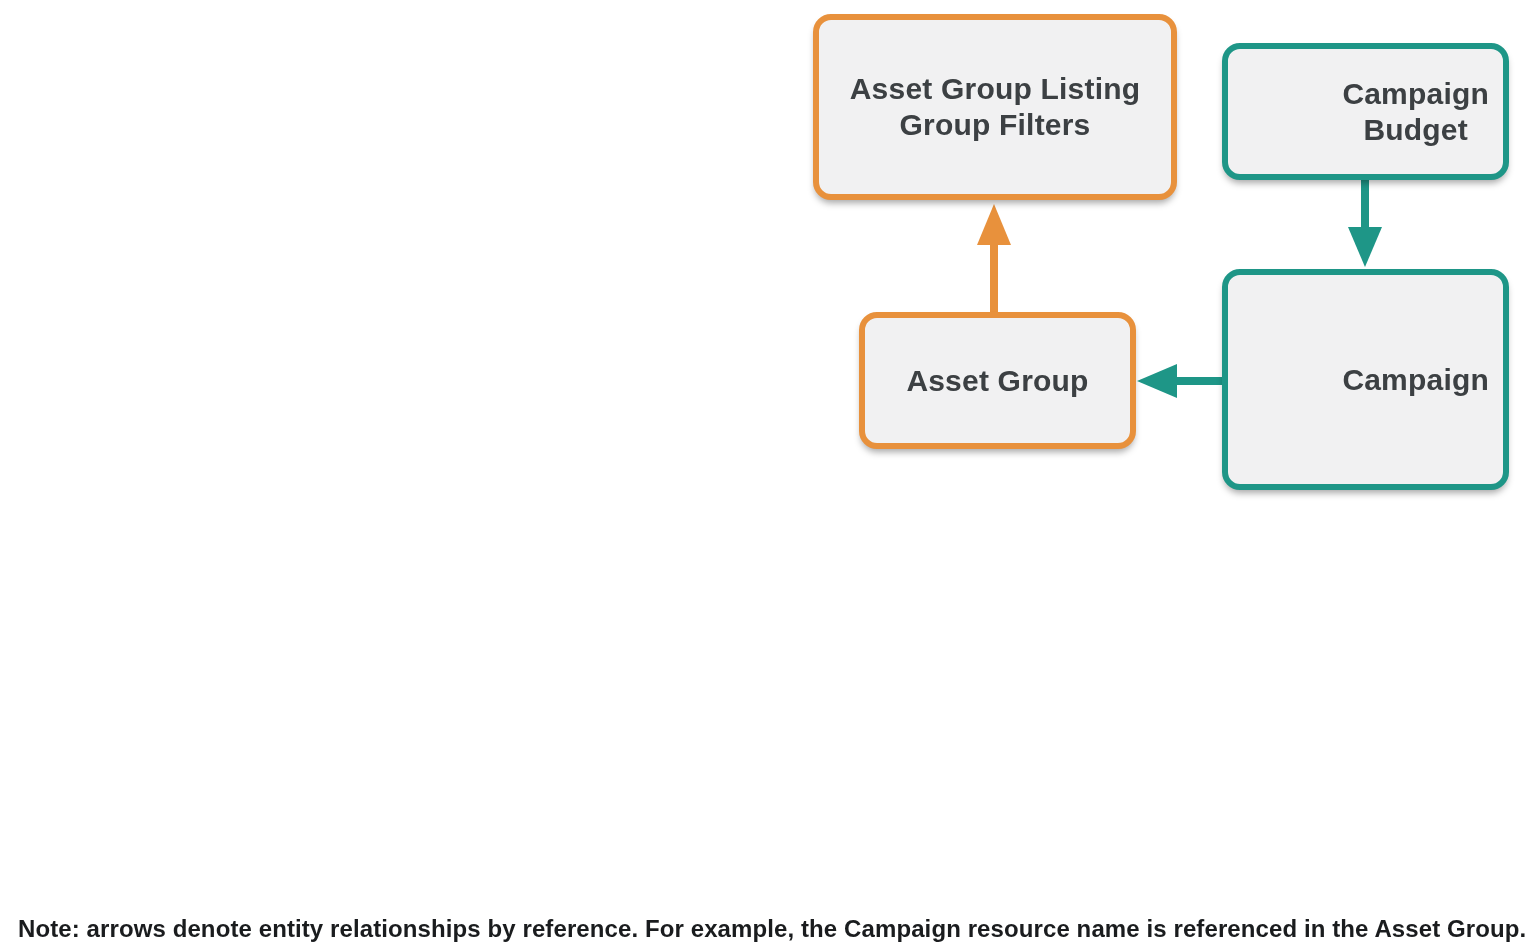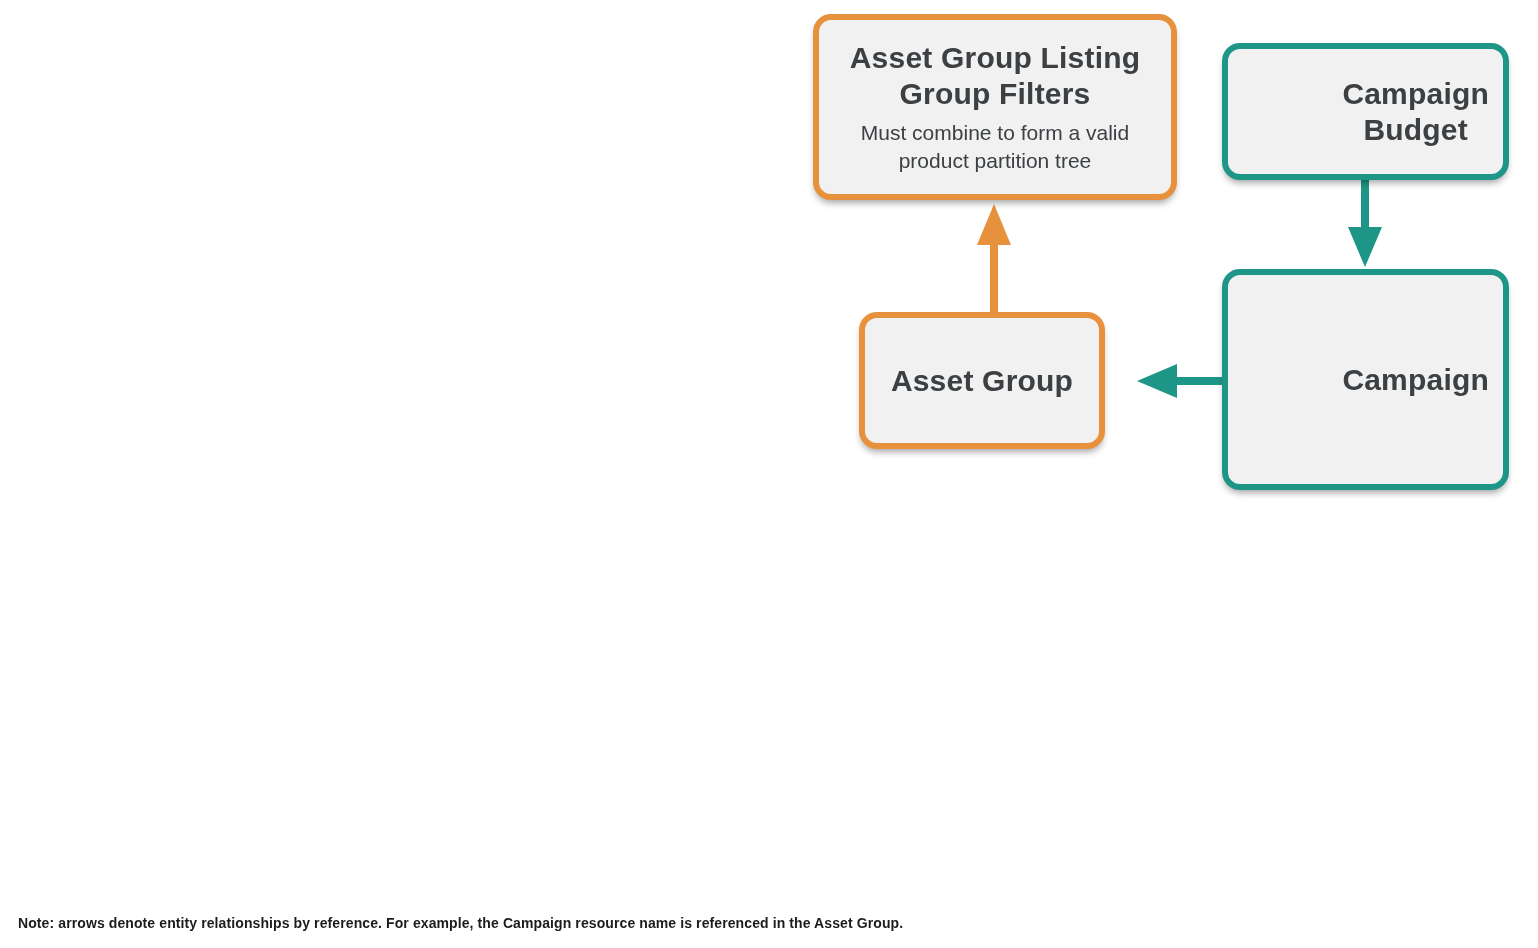--- a/index.html
+++ b/index.html
@@ -53,27 +53,27 @@
   }
   .node-subtitle {
     font-size: 21px;
     line-height: 28px;
     color: var(--title-text);
     white-space: pre-line;
     margin-top: 7px;
   }
   #box-listing-filters { left: 813px; top: 14px;  width: 364px; height: 186px; }
   #box-campaign-budget { left: 1222px; top: 43px; width: 287px; height: 137px; }
-  #box-asset-group     { left: 859px; top: 312px; width: 246px; height: 137px; }
+  #box-asset-group     { left: 859px; top: 312px; width: 277px; height: 137px; }
   #box-campaign        { left: 1222px; top: 269px; width: 287px; height: 221px; }
   #footnote {
     position: absolute;
     left: 18px;
     top: 915px;
-    font-size: 14px;
+    font-size: 24px;
     font-weight: bold;
     color: var(--note-text);
     letter-spacing: 0.1px;
   }
 </style>
 </head>
 <body>
 
 <div id="canvas">
 
@@ -91,22 +91,20 @@
 
     <g class="arrow-teal">
       <line x1="1223" y1="381" x2="1174" y2="381" stroke-width="8"></line>
       <polygon points="1137,381 1177,364 1177,398"></polygon>
     </g>
   </svg>
 
   <div class="node orange" id="box-listing-filters">
     <div class="node-title">Asset Group Listing
 Group Filters</div>
-    <div class="node-subtitle">Must combine to form a valid
-product partition tree</div>
   </div>
 
   <div class="node teal" id="box-campaign-budget">
     <div class="node-title">Campaign
 Budget</div>
   </div>
 
   <div class="node orange" id="box-asset-group">
     <div class="node-title">Asset Group</div>
   </div>

